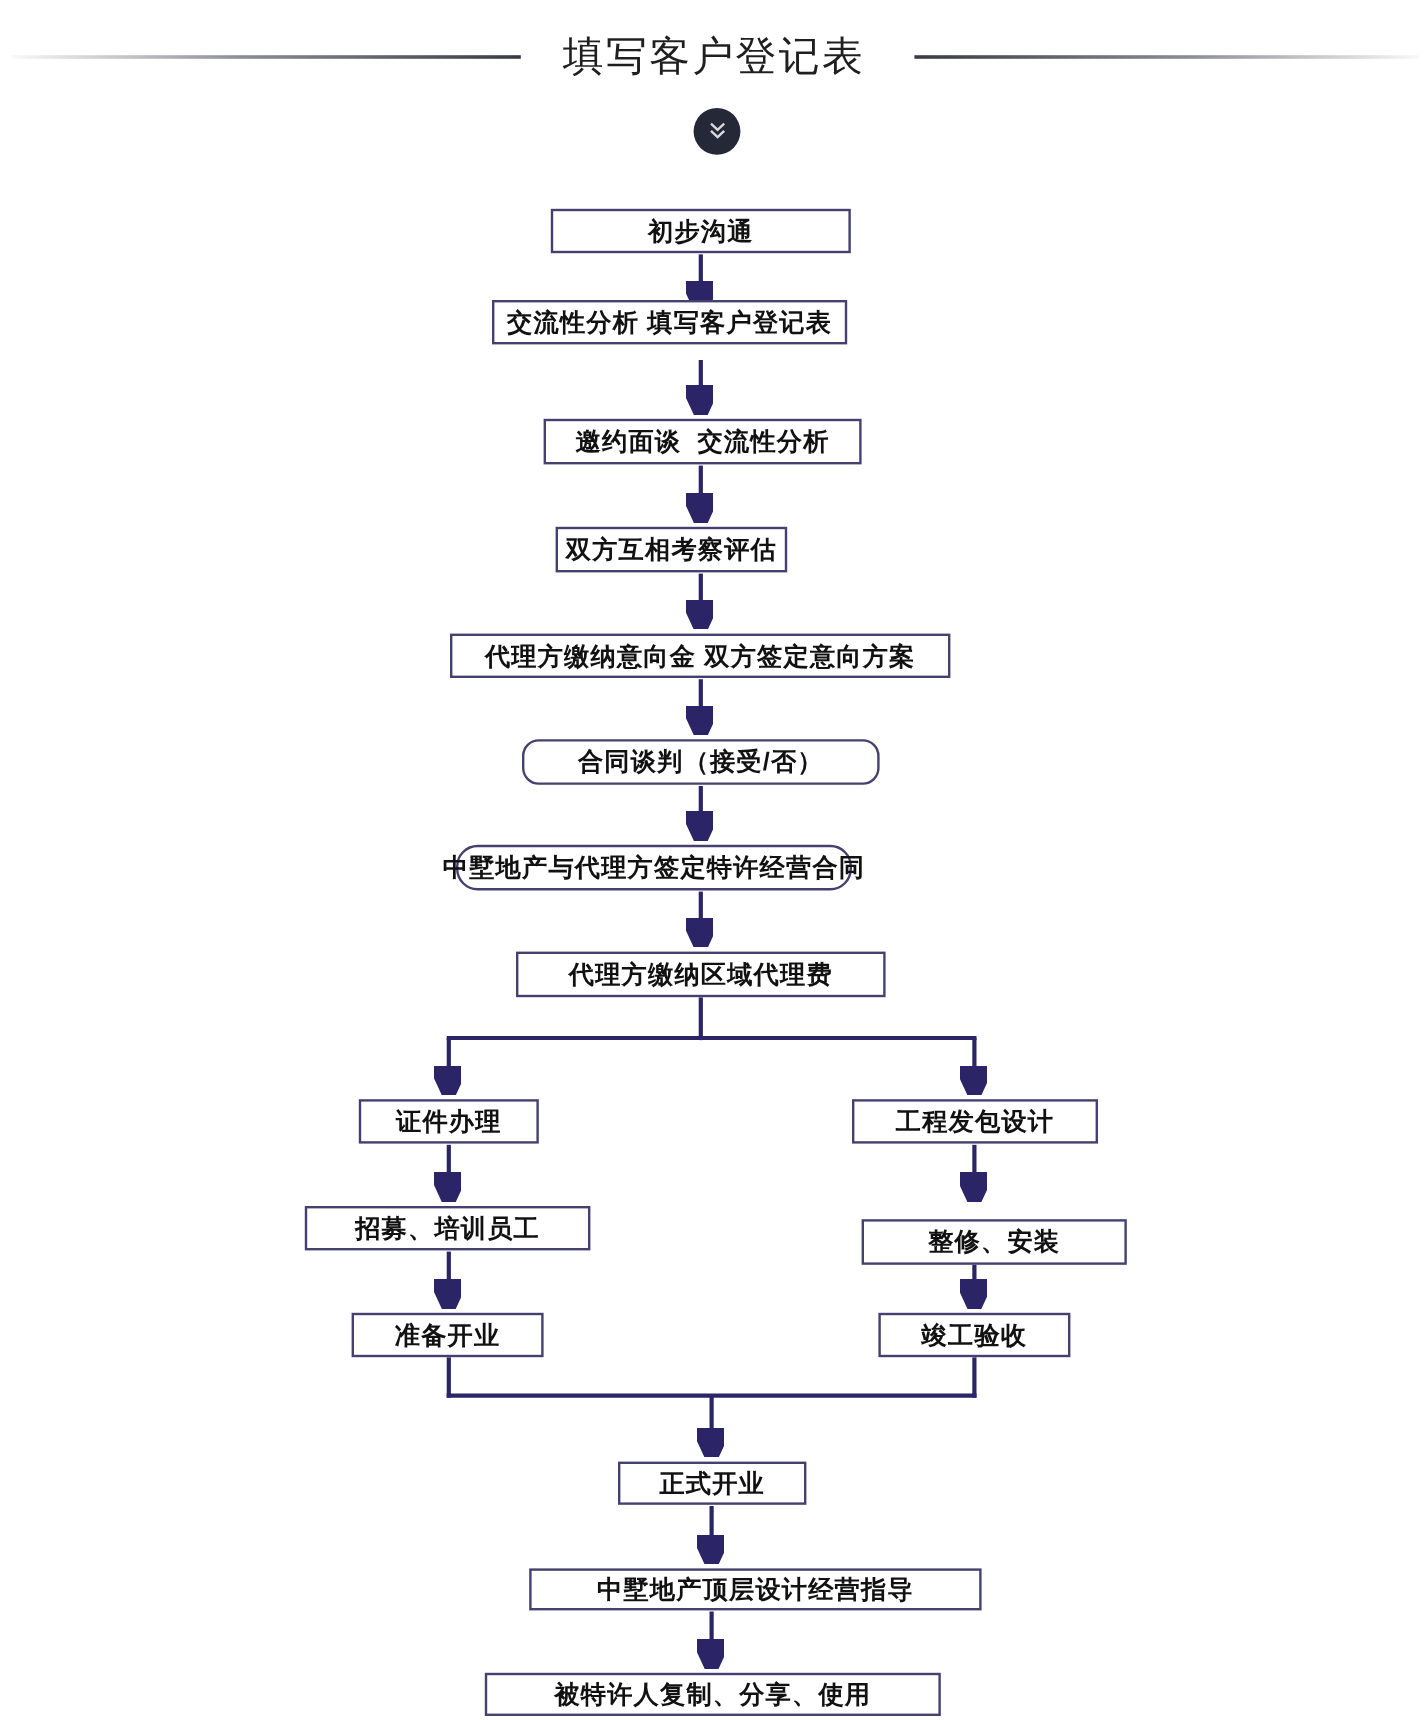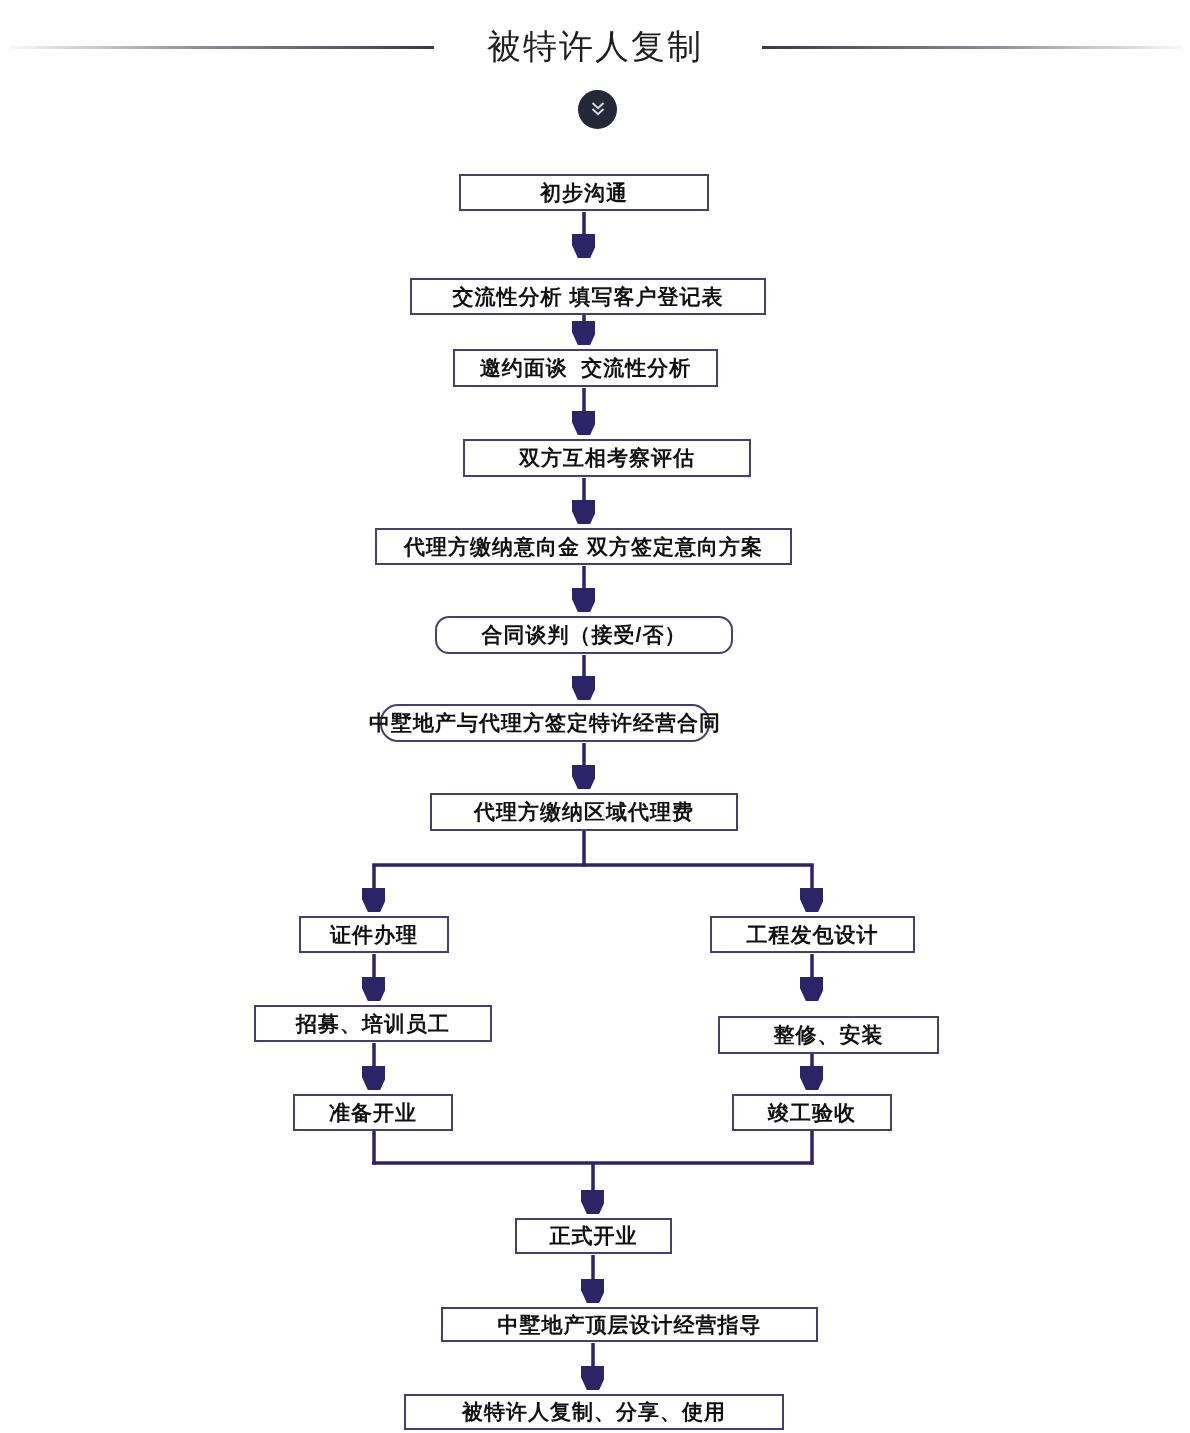--- a/index.html
+++ b/index.html
@@ -45,21 +45,21 @@
     font-size:21px;font-weight:700;color:var(--box-text);
     letter-spacing:1px;white-space:pre;z-index:2;
   }
 </style>
 </head>
 <body>
 
 <div class="canvas">
 
   <span class="rule rule-left"></span>
-  <h1 class="page-title">被特许人复制</h1>
+  <h1 class="page-title">填写客户登记表</h1>
   <span class="rule rule-right"></span>
 
   <div class="scroll-badge">
     <svg width="20" height="20" viewBox="-10 -10 20 20">
       <path d="M-5.5,-7 L0,-1.8 L5.5,-7" fill="none" stroke="#d9d9de" stroke-width="2"></path>
       <path d="M-5.5,-1 L0,4.2 L5.5,-1" fill="none" stroke="#d9d9de" stroke-width="2"></path>
     </svg>
   </div>
 
   <svg class="connectors" width="1190" height="1433" viewBox="0 0 1190 1433">
@@ -91,23 +91,23 @@
     <path d="M374,1131 L374,1164.75"></path>
     <path d="M812,1131 L812,1164.75"></path>
     <path d="M372.25,1163 L813.75,1163"></path>
     <path d="M593,1163 L593,1212" marker-end="url(#ah)"></path>
 
     <path d="M593,1255 L593,1301" marker-end="url(#ah)"></path>
     <path d="M593,1343 L593,1388" marker-end="url(#ah)"></path>
   </svg>
 
   <div class="flow-step" style="left:459px;top:174px;width:250px;height:37px;">初步沟通</div>
-  <div class="flow-step" style="left:410px;top:278px;width:356px;height:37px;">交流性分析 填写客户登记表</div>
+  <div class="flow-step" style="left:410px;top:250px;width:296px;height:37px;">交流性分析 填写客户登记表</div>
   <div class="flow-step" style="left:453px;top:349px;width:265px;height:38px;">邀约面谈  交流性分析</div>
-  <div class="flow-step" style="left:463px;top:439px;width:288px;height:38px;">双方互相考察评估</div>
+  <div class="flow-step" style="left:463px;top:439px;width:193px;height:38px;">双方互相考察评估</div>
   <div class="flow-step" style="left:375px;top:528px;width:417px;height:37px;">代理方缴纳意向金 双方签定意向方案</div>
   <div class="flow-step" style="left:435px;top:616px;width:298px;height:38px;border-radius:14px;">合同谈判（接受/否）</div>
   <div class="flow-step" style="left:380px;top:704px;width:330px;height:38px;border-radius:18px;">中墅地产与代理方签定特许经营合同</div>
   <div class="flow-step" style="left:430px;top:793px;width:308px;height:38px;">代理方缴纳区域代理费</div>
 
   <div class="flow-step" style="left:299px;top:916px;width:150px;height:37px;">证件办理</div>
   <div class="flow-step" style="left:254px;top:1005px;width:238px;height:37px;">招募、培训员工</div>
   <div class="flow-step" style="left:293px;top:1094px;width:160px;height:37px;">准备开业</div>
 
   <div class="flow-step" style="left:710px;top:916px;width:205px;height:37px;">工程发包设计</div>

